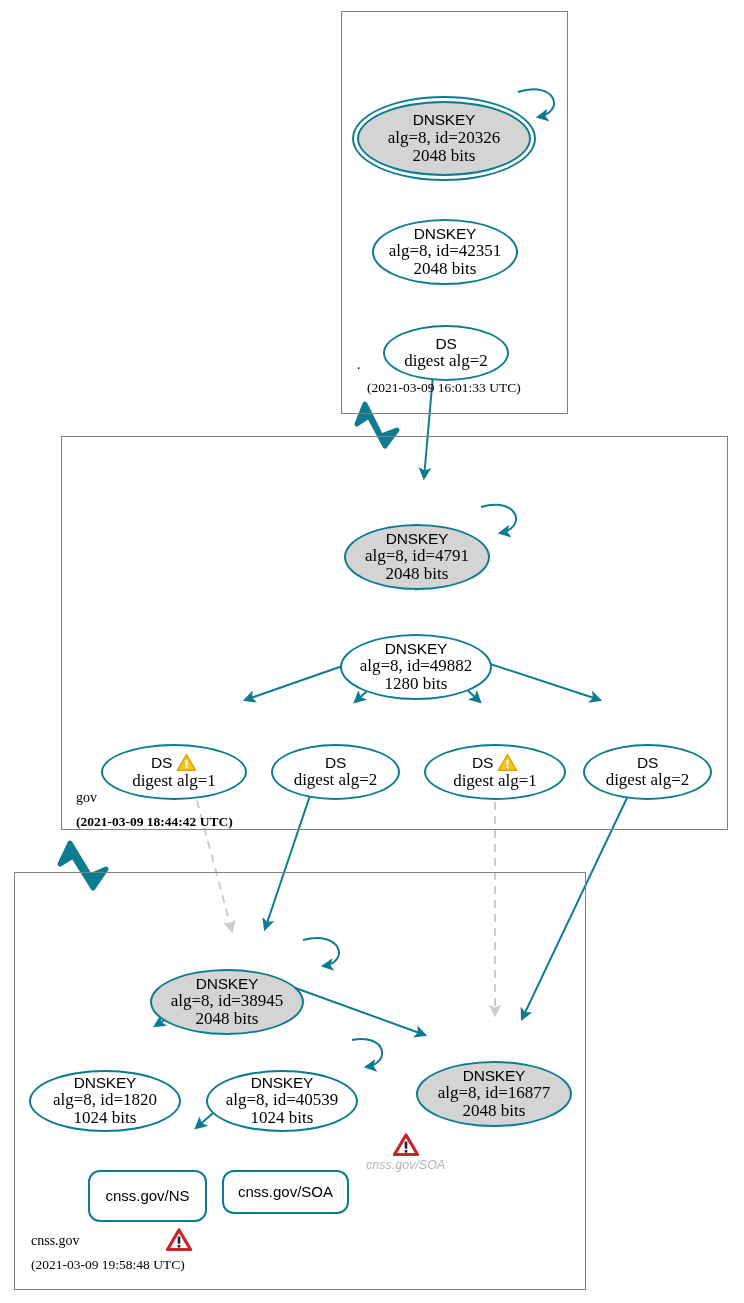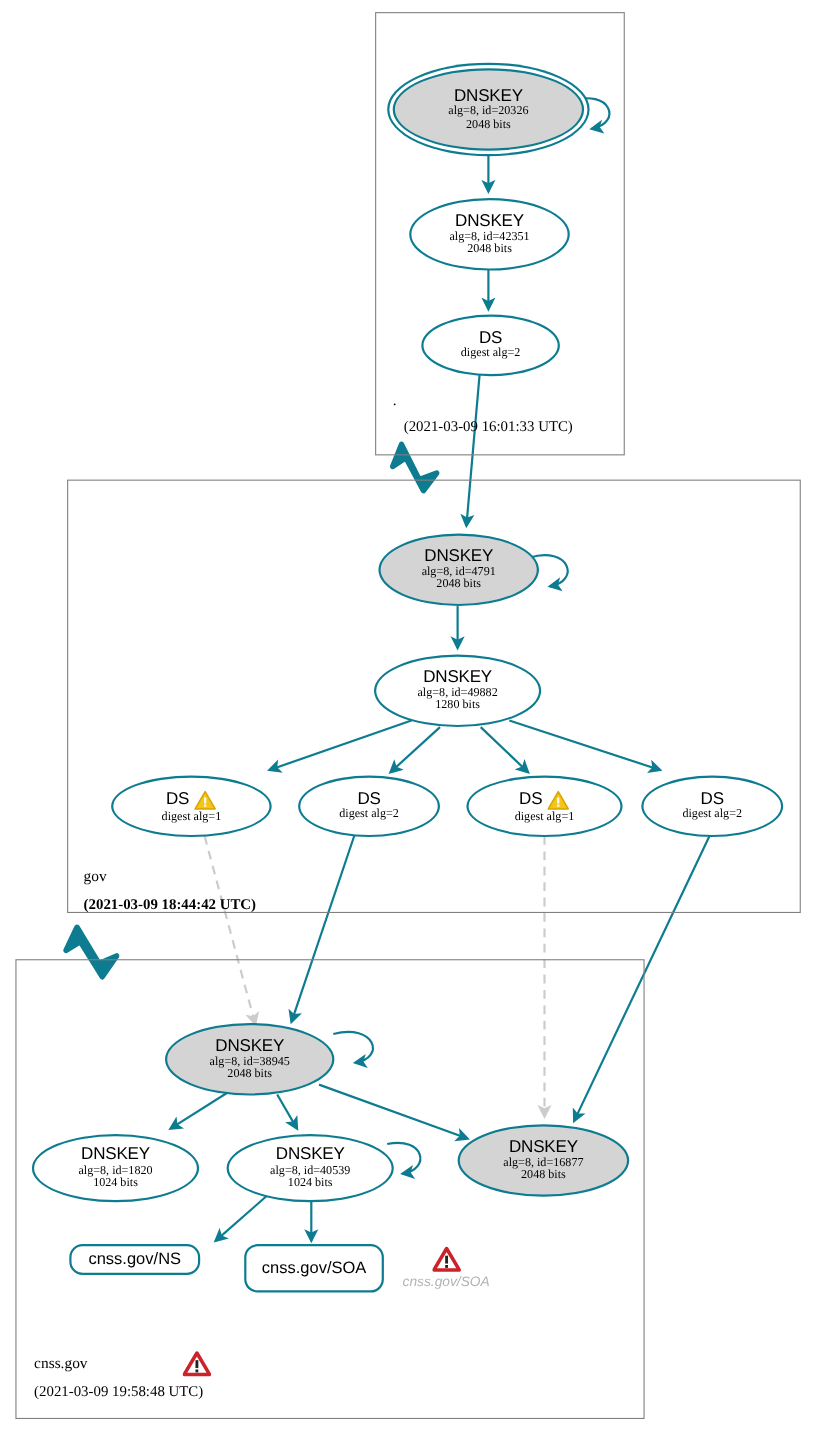--- a/index.html
+++ b/index.html
@@ -46,20 +46,21 @@
   }
   .node {
     position: absolute;
     box-sizing: border-box;
     display: flex;
     flex-direction: column;
     align-items: center;
     justify-content: center;
     text-align: right;
     line-height: 1.06;
+    margin-top: 39px;
   }
   .ellipse {
     border: 2px solid #0e7c90;
     border-radius: 50%;
     background: #ffffff;
   }
   .ellipse.shaded {
     background: #d4d4d4;
   }
   .ellipse.double {
@@ -71,21 +72,21 @@
     background: #ffffff;
   }
   .node .title {
     font-family: "Liberation Sans", sans-serif;
     font-size: 15.5px;
     color: #000000;
     letter-spacing: -0.2px;
   }
   .node .sub {
     font-family: "Liberation Serif", serif;
-    font-size: 11px;
+    font-size: 17px;
     color: #000000;
   }
   .node .rrname {
     font-family: "Liberation Sans", sans-serif;
     font-size: 15px;
     color: #000000;
   }
   .title-row {
     display: flex;
     align-items: center;
@@ -331,21 +332,21 @@
   </div>
 
   <div class="node ellipse shaded" style="left:416px; top:1022px; width:156px; height:66px;">
     <div class="title-row">
       <span class="title">DNSKEY</span>
     </div>
     <span class="sub">alg=8, id=16877</span>
     <span class="sub">2048 bits</span>
   </div>
 
-  <div class="node rrset-box" style="left:63px; top:1131px; width:119px; height:28px;">
+  <div class="node rrset-box" style="left:88px; top:1131px; width:119px; height:52px;">
     <span class="rrname">cnss.gov/NS</span>
   </div>
 
   <div class="node rrset-box" style="left:222px; top:1131px; width:127px; height:44px;">
     <span class="rrname">cnss.gov/SOA</span>
   </div>
 
   <div class="err-standalone" style="left:366px; top:1133px;">
     <svg width="26" height="24" viewBox="0 0 26 24" xmlns="http://www.w3.org/2000/svg">
       <path d="M13 2 L24.5 21.5 L1.5 21.5 Z" fill="#ffffff" stroke="#cc2229" stroke-width="3.2" stroke-linejoin="round"></path>

